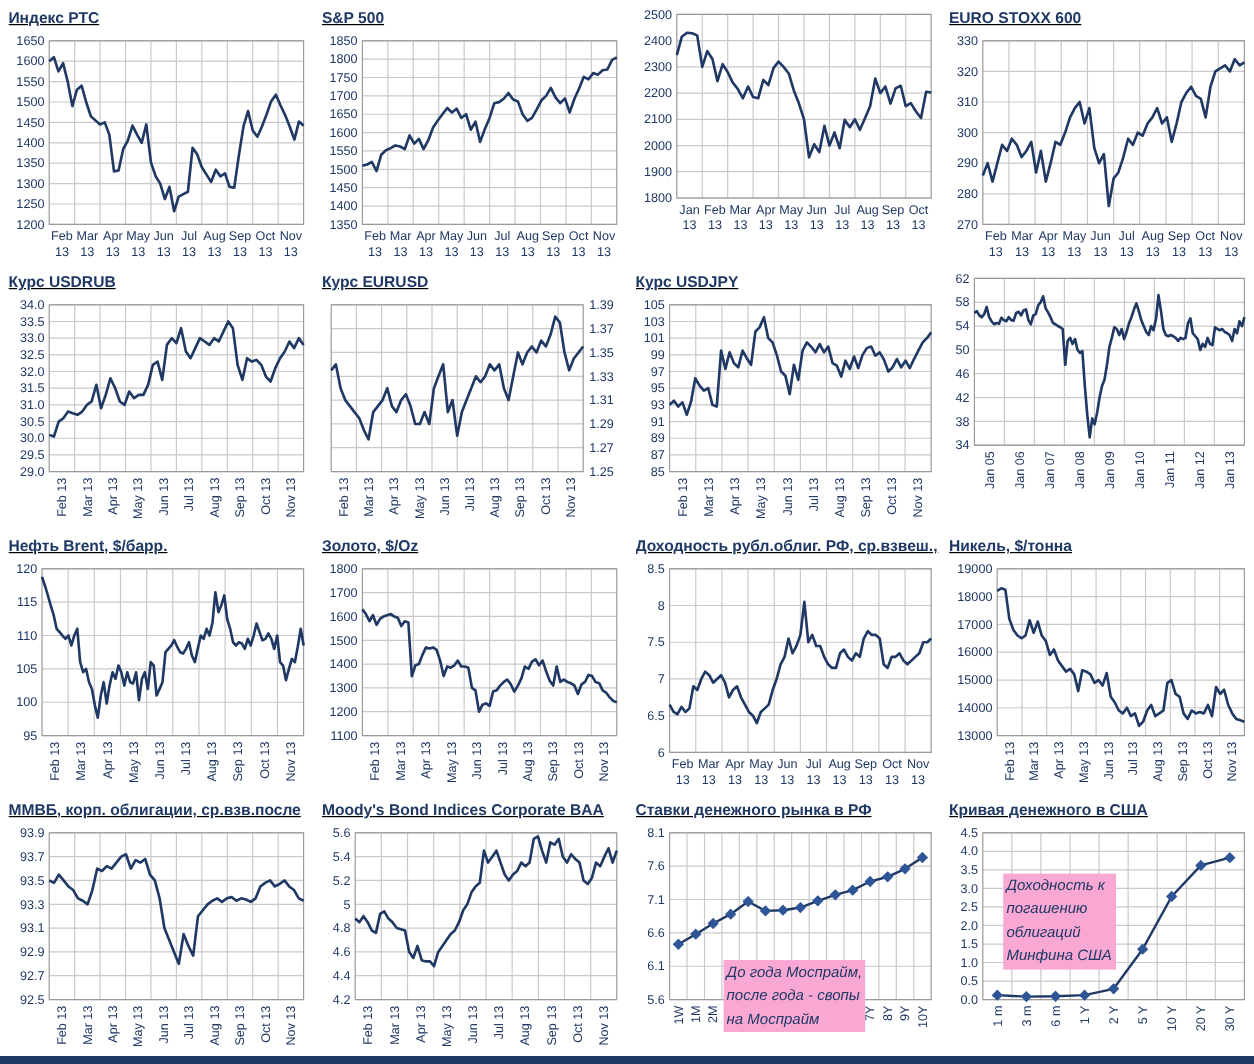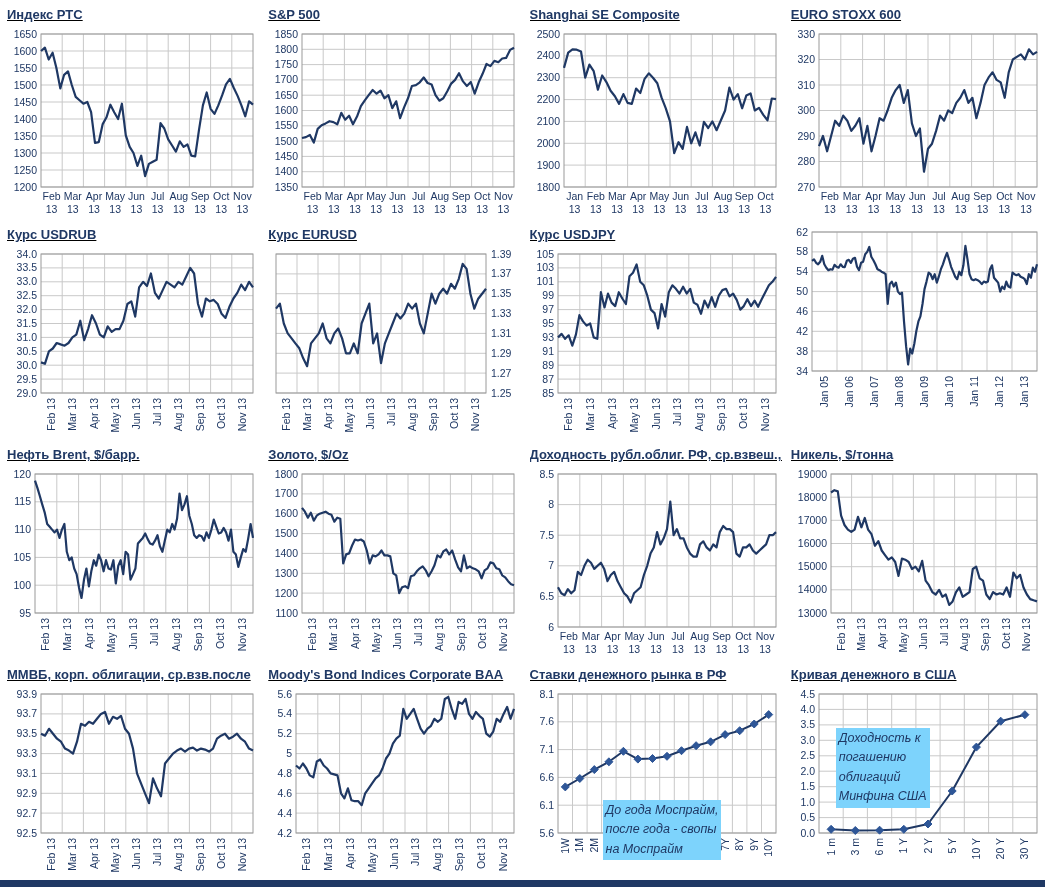--- a/index.html
+++ b/index.html
@@ -4,21 +4,21 @@
 <style>
   html,body{margin:0;padding:0;background:#FFFFFF;width:1045px;height:887px;overflow:hidden;
     font-family:"Liberation Sans","DejaVu Sans",sans-serif;}
   #grid{position:absolute;left:0;top:0;width:1045px;height:880px;
     display:grid;grid-template-columns:repeat(4,1fr);grid-template-rows:repeat(4,220px);text-decoration:underline;}
   .cell{position:relative;overflow:hidden;padding:5px 2px 0 7px;box-sizing:border-box;}
   .chart-title{font-weight:bold;font-size:13px;color:#1F3864;white-space:nowrap;
     overflow:hidden;height:22px;line-height:20px;}
   svg{display:block;}
   .annot{position:absolute;font-style:italic;font-size:12.5px;color:#1F3864;
-    background:#7dd3fc;line-height:1.55;padding:1px 3px;white-space:nowrap;}
+    background:#f9a8d4;line-height:1.55;padding:1px 3px;white-space:nowrap;}
   #bottom-bar{position:absolute;left:0;top:880px;width:1045px;height:7px;background:#1F3864;}
 </style>
 </head>
 <body>
 
 <main id="grid">
     <div class="cell">
       <div class="chart-title">Индекс РТС</div>
       <svg width="252" height="192">
         <line x1="34" y1="7.0" x2="246" y2="7.0" stroke="#C9C9C9" stroke-width="1"></line>
@@ -126,21 +126,20 @@
         <text x="193.0" y="173" text-anchor="middle" font-size="10.5" fill="#1F3864">Sep</text>
         <text x="193.0" y="186" text-anchor="middle" font-size="10.5" fill="#1F3864">13</text>
         <text x="214.2" y="173" text-anchor="middle" font-size="10.5" fill="#1F3864">Oct</text>
         <text x="214.2" y="186" text-anchor="middle" font-size="10.5" fill="#1F3864">13</text>
         <text x="235.4" y="173" text-anchor="middle" font-size="10.5" fill="#1F3864">Nov</text>
         <text x="235.4" y="186" text-anchor="middle" font-size="10.5" fill="#1F3864">13</text>
         <polyline points="34.0,111.0 37.9,110.1 41.9,108.0 45.8,115.6 49.7,101.9 53.6,98.2 57.6,96.4 61.5,94.2 65.4,95.1 69.3,97.3 73.3,85.9 77.2,92.7 81.1,88.7 85.0,97.3 89.0,89.6 92.9,79.2 96.8,73.4 100.7,68.2 104.7,63.0 108.6,66.7 112.5,63.6 116.4,71.3 120.4,68.2 124.3,81.1 128.2,74.3 132.1,91.2 136.1,80.4 140.0,71.3 143.9,59.0 147.9,58.1 151.8,55.3 155.7,50.5 159.6,56.0 163.6,57.5 167.5,68.2 171.4,73.7 175.3,71.3 179.3,64.2 183.2,56.6 187.1,52.9 191.0,46.2 195.0,54.4 198.9,59.0 202.8,55.0 206.7,66.7 210.7,55.3 214.6,46.8 218.5,37.0 222.4,39.1 226.4,33.9 230.3,35.2 234.2,31.5 238.1,30.9 242.1,22.9 246.0,20.8" fill="none" stroke="#1F3864" stroke-width="2.2" stroke-linejoin="round"></polyline>
       </svg>
     </div>
     <div class="cell">
-      <div class="chart-title">Shanghai SE Composite</div>
       <svg width="252" height="192">
         <line x1="34" y1="7.0" x2="246" y2="7.0" stroke="#C9C9C9" stroke-width="1"></line>
         <text x="30" y="10.5" text-anchor="end" font-size="10.5" fill="#1F3864">2500</text>
         <line x1="34" y1="28.9" x2="246" y2="28.9" stroke="#C9C9C9" stroke-width="1"></line>
         <text x="30" y="32.4" text-anchor="end" font-size="10.5" fill="#1F3864">2400</text>
         <line x1="34" y1="50.7" x2="246" y2="50.7" stroke="#C9C9C9" stroke-width="1"></line>
         <text x="30" y="54.2" text-anchor="end" font-size="10.5" fill="#1F3864">2300</text>
         <line x1="34" y1="72.6" x2="246" y2="72.6" stroke="#C9C9C9" stroke-width="1"></line>
         <text x="30" y="76.1" text-anchor="end" font-size="10.5" fill="#1F3864">2200</text>
         <line x1="34" y1="94.4" x2="246" y2="94.4" stroke="#C9C9C9" stroke-width="1"></line>

